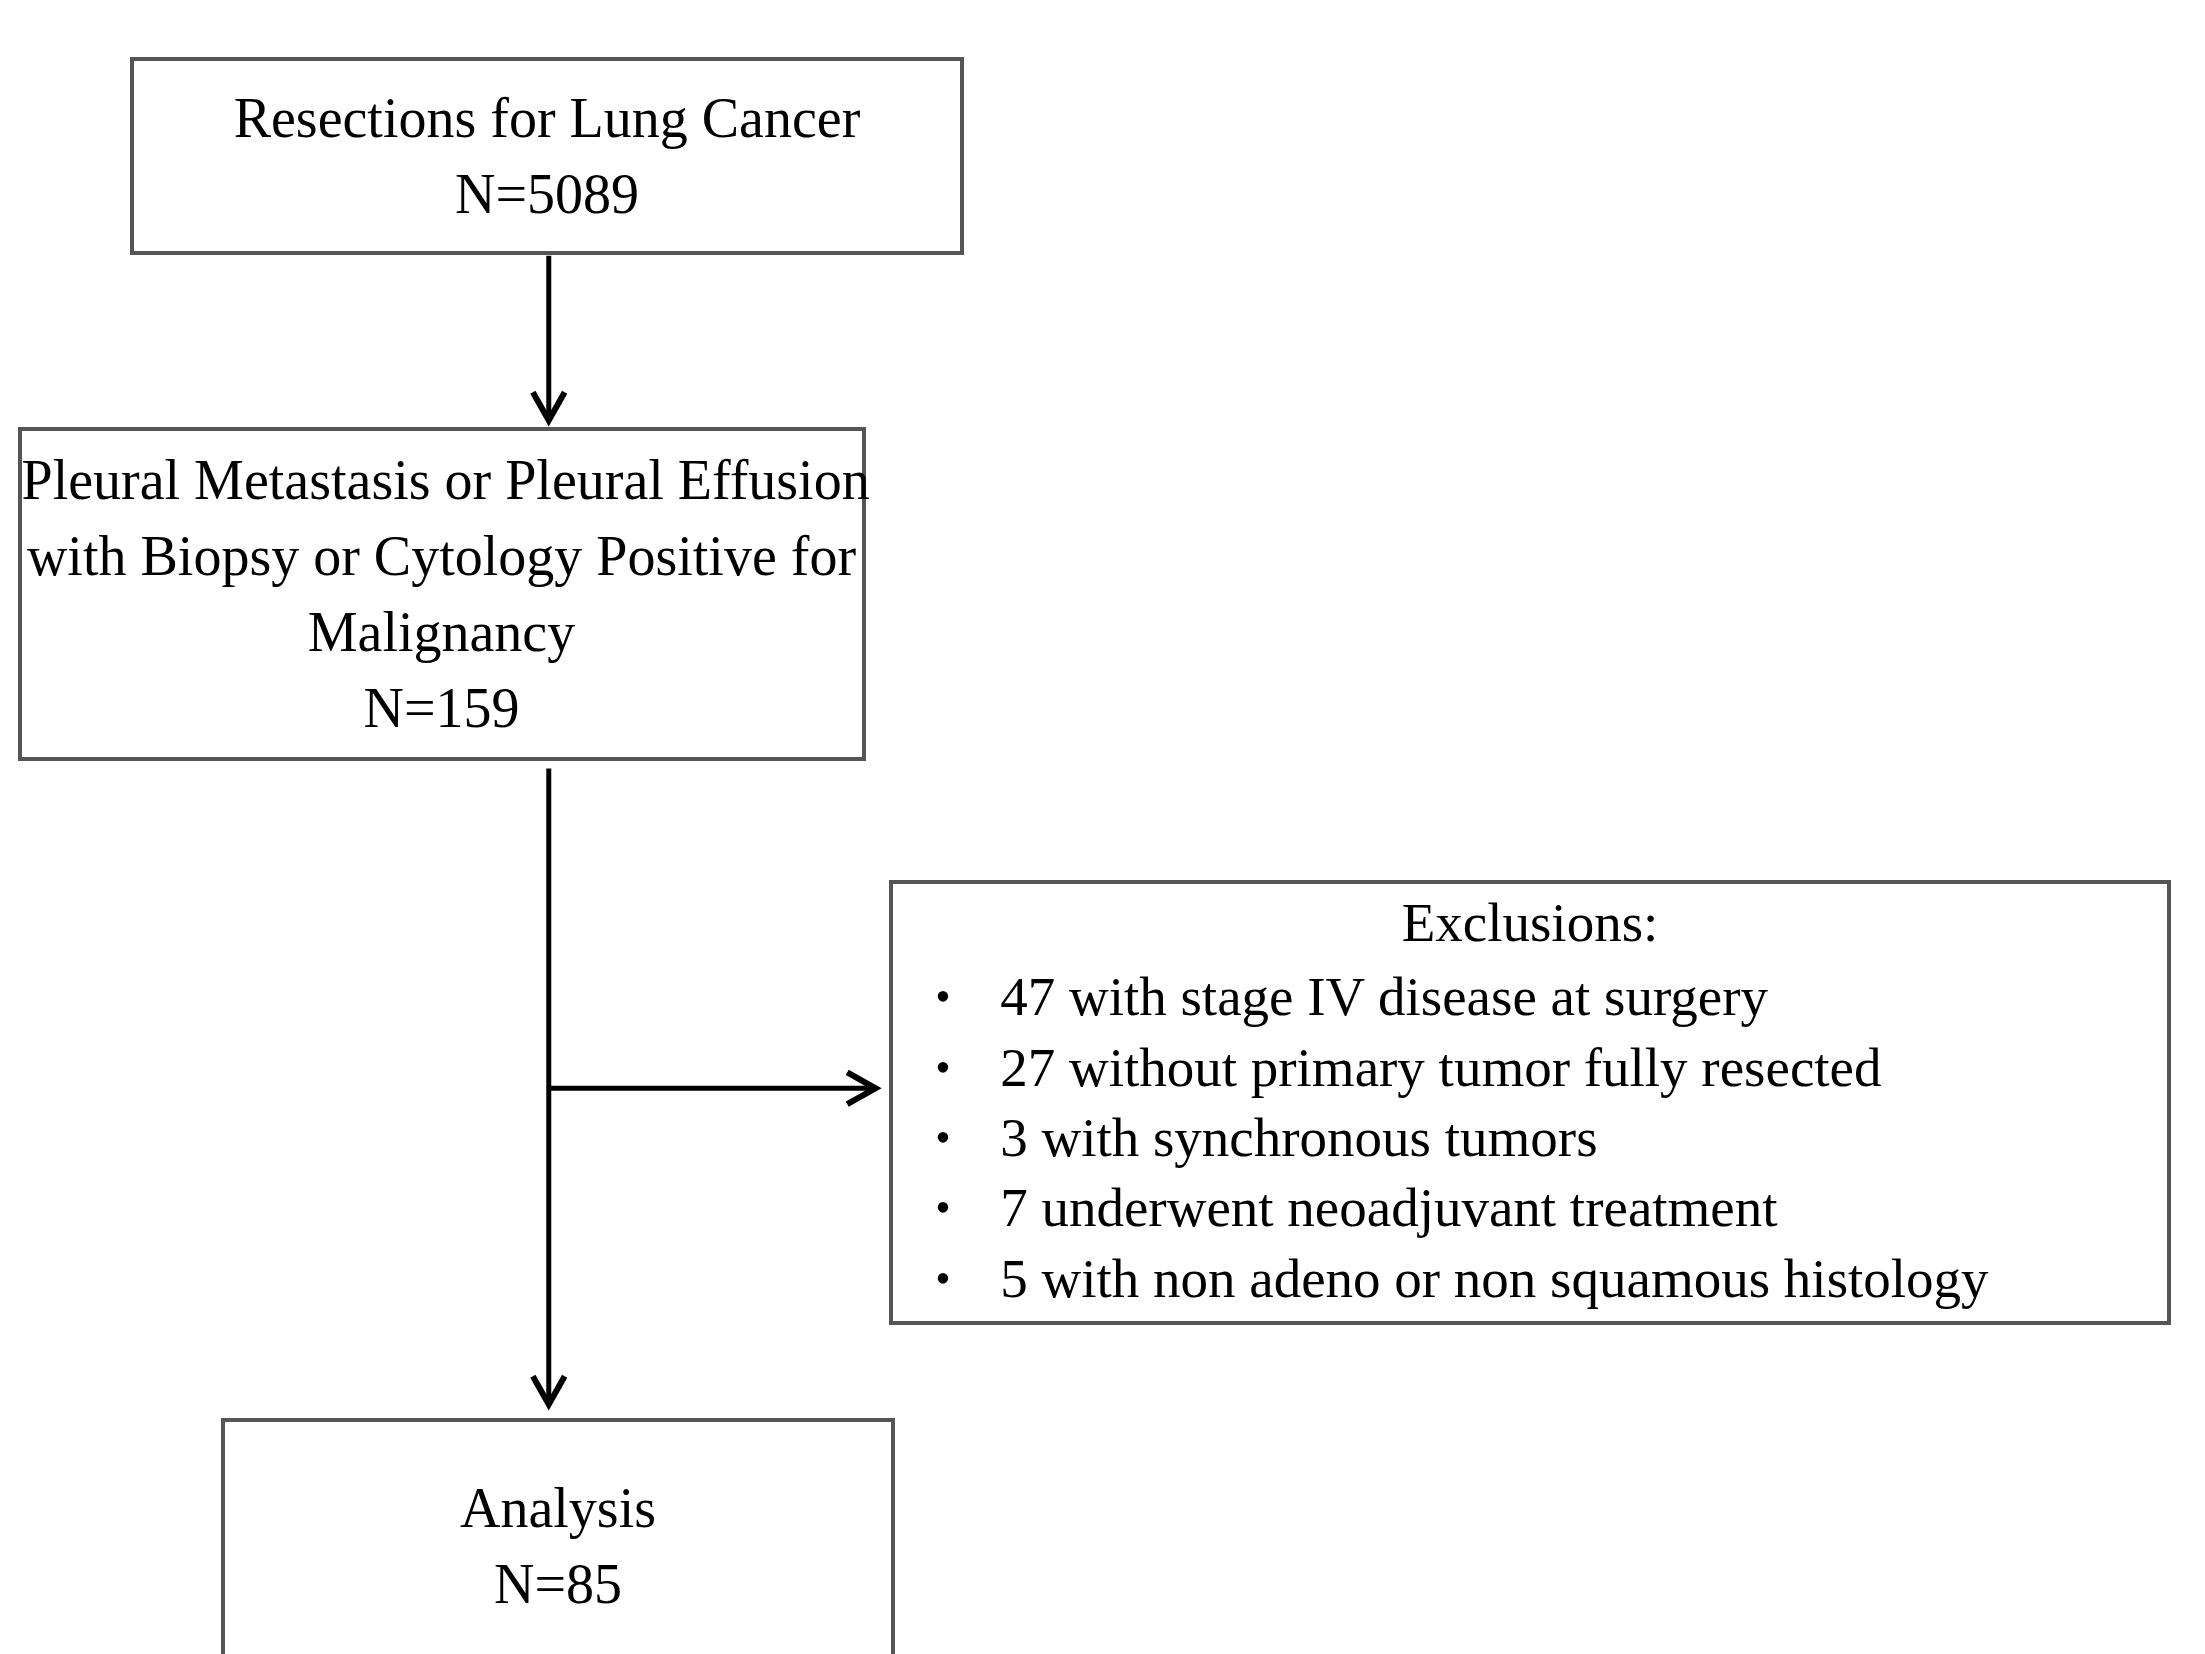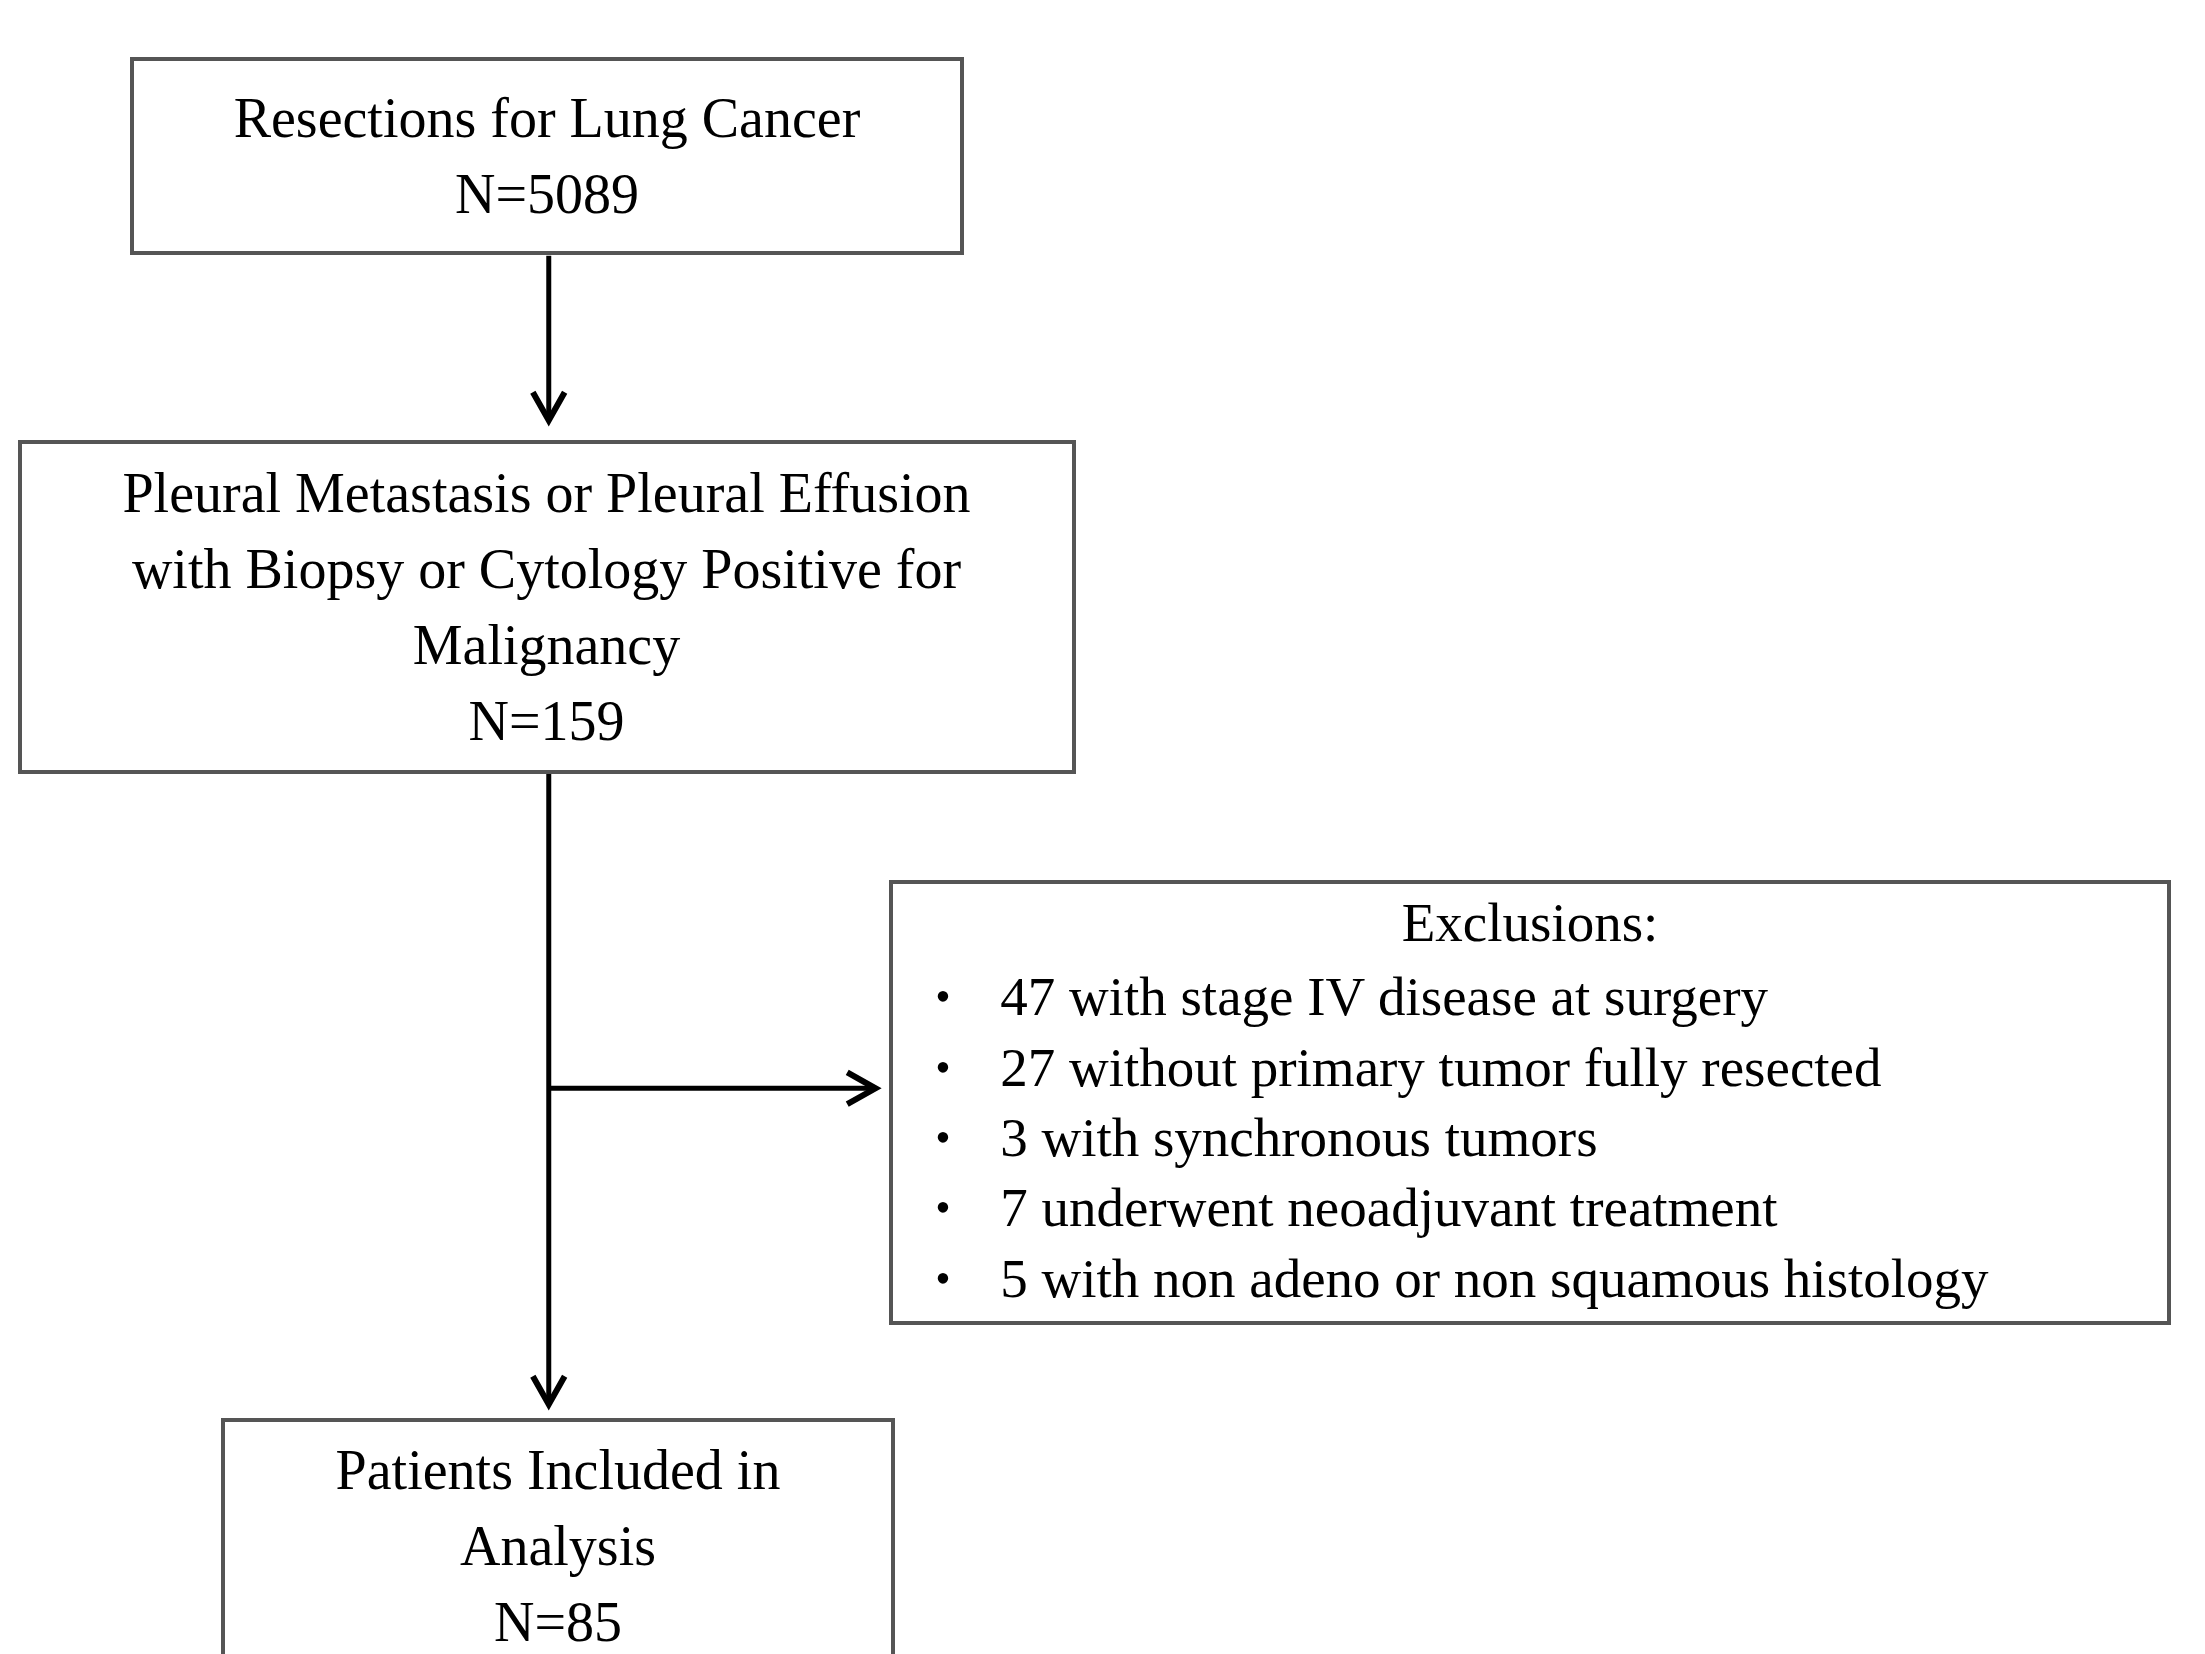--- a/index.html
+++ b/index.html
@@ -9,21 +9,21 @@
   }
   .canvas{position:absolute;left:0;top:0;width:2205px;height:1655px;background:#ffffff;margin-top:41px;}
   .box{
     position:absolute;background:#ffffff;border:4.4px solid #555555;
     box-sizing:border-box;display:flex;flex-direction:column;
     justify-content:center;text-align:center;
     font-size:56px;line-height:1.36;
   }
   .box .line{white-space:nowrap;}
   #box-resections{left:130px;top:16px;width:834px;height:198px;}
-  #box-pleural{left:17.5px;top:399px;width:1058px;height:334px;}
+  #box-pleural{left:17.5px;top:386px;width:848px;height:334px;}
   #box-exclusions{
     left:889px;top:839px;width:1282px;height:445px;
     justify-content:flex-start;padding-top:3px;font-size:55px;
   }
   #box-included{left:221px;top:1377px;width:674px;height:256px;}
   .excl-title{text-align:center;line-height:1.3;}
   ul.excl-list{
     list-style:none;margin:3.7px 0 0 0;padding:0 18.7px 0 31px;text-align:left;
   }
   ul.excl-list li{display:flex;align-items:flex-start;line-height:1.28;}
@@ -79,19 +79,18 @@
         <span class="item-text">7 underwent neoadjuvant treatment</span>
       </li>
       <li>
         <span class="bullet">•</span>
         <span class="item-text">5 with non adeno or non squamous histology</span>
       </li>
     </ul>
   </div>
 
   <div class="box" id="box-included">
-    <div class="line">Patients Included in</div>
     <div class="line">Analysis</div>
     <div class="line">N=85</div>
   </div>
 
 </div>
 
 
 </body></html>

